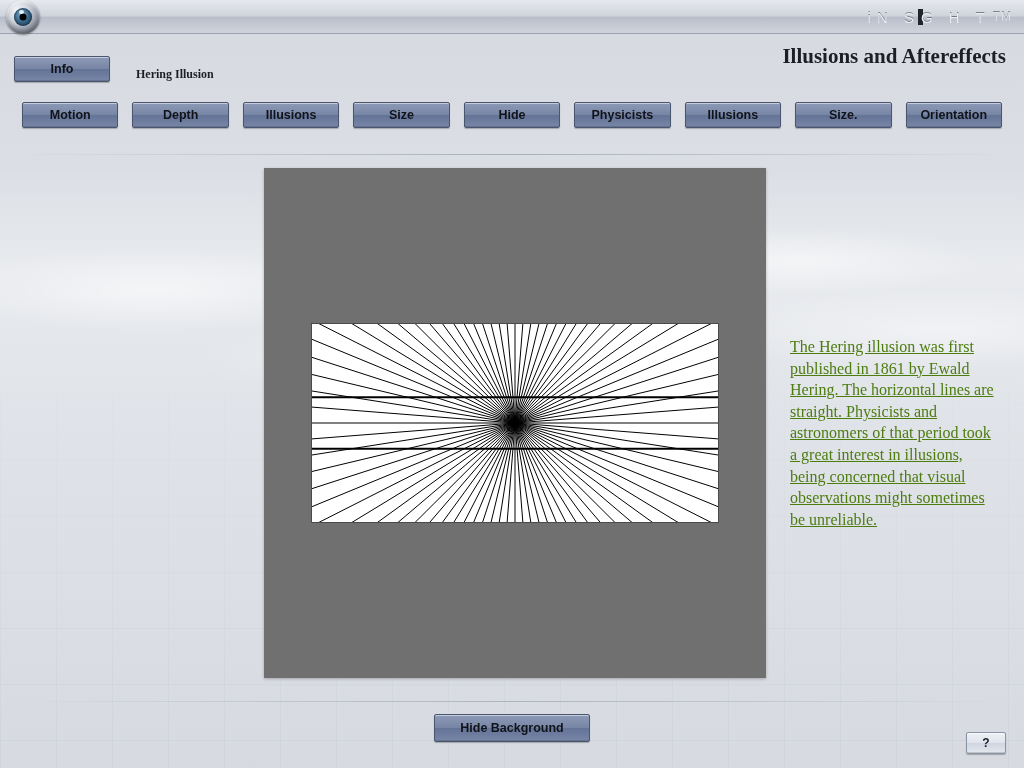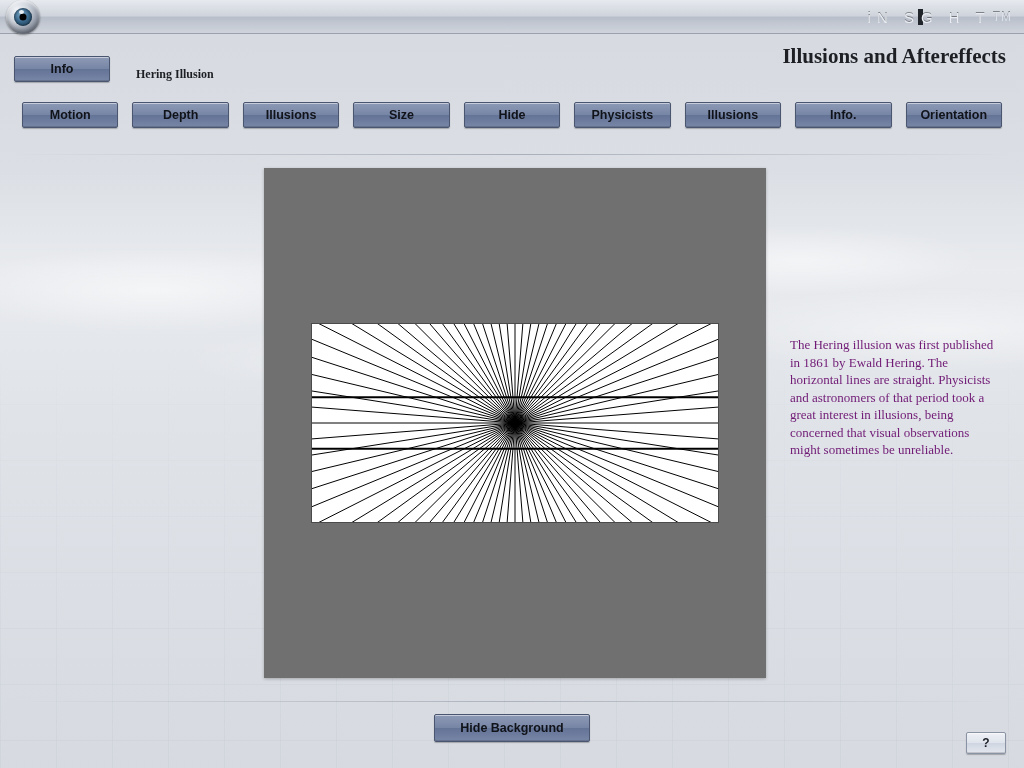--- a/index.html
+++ b/index.html
@@ -144,21 +144,21 @@
     background:#fff;
     border:1px solid #4a4a4a;
   }
   .illusion svg { width:100%; height:100%; display:block; }
 
   
   .desc {
     position:absolute;
     left:790px; top:336px; width:210px;
     font-family: Georgia, "Times New Roman", serif;
-    font-size:13px; line-height:1.35; color:#701a75;
+    font-size:16px; line-height:1.35; color:#4d7c0f;text-decoration:underline;
   }
 
   
   .bottom-controls {
     position:absolute; left:0; right:0; bottom:14px; height:40px;
   }
   .hide-bg { position:absolute; left:50%; transform:translateX(-50%); width:156px; height:28px; }
   .help-btn { position:absolute; right:18px; bottom:0; width:40px; height:26px; }
 
   .thin-divider {
@@ -197,21 +197,21 @@
 </div>
 
 <div class="tabs">
   <div class="btn">Motion</div>
   <div class="btn">Depth</div>
   <div class="btn">Illusions</div>
   <div class="btn">Size</div>
   <div class="btn">Hide</div>
   <div class="btn">Physicists</div>
   <div class="btn">Illusions</div>
-  <div class="btn">Info.</div>
+  <div class="btn">Size.</div>
   <div class="btn">Orientation</div>
 </div>
 
 <div class="tab-divider"></div>
 
 <div class="stage">
   <div class="illusion">
     <svg viewBox="0 0 408 200" preserveAspectRatio="none">
       <g id="rays">
           <line x1="-296" y1="100" x2="704" y2="100" stroke="#000" stroke-width="1"></line>

